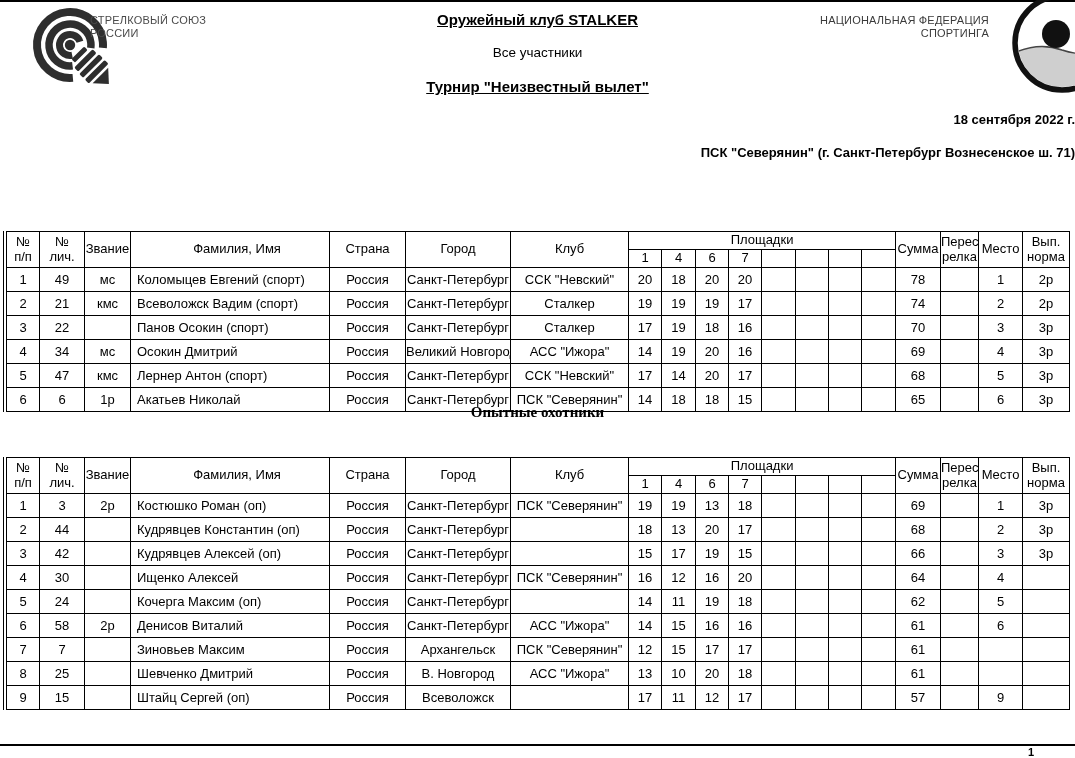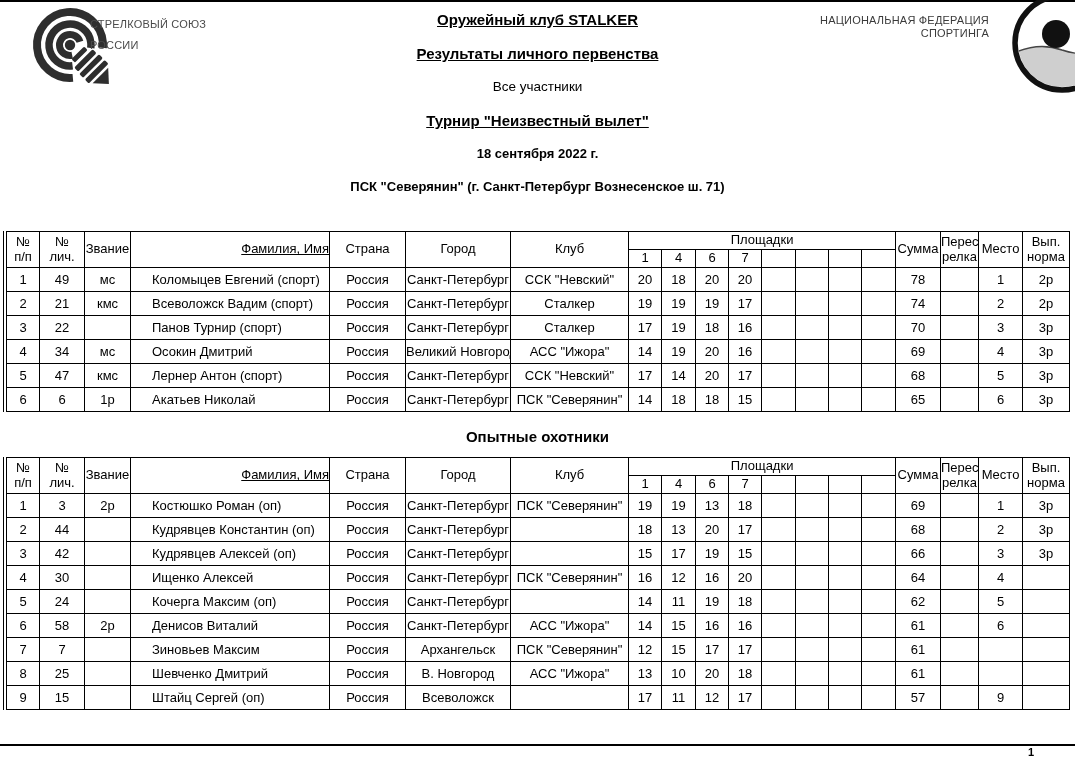--- a/index.html
+++ b/index.html
@@ -8,49 +8,49 @@
     position:relative; width:1075px; height:758px; background:#fff;
     font-family:"Liberation Sans", sans-serif; color:#000; overflow:hidden;
   }
   .hline { position:absolute; left:0; width:100%; background:#000; }
   #top-line { top:0; height:2px; }
   #footer-line { top:744px; height:2px; }
   #page-number { position:absolute; left:1028px; top:746px; font-size:11px; font-weight:bold; }
 
   
   #left-logo { position:absolute; left:26px; top:5px; }
-  #left-org-name { position:absolute; left:90px; top:14px; font-size:11px; line-height:21px;
+  #left-org-name { position:absolute; left:90px; top:14px; font-size:11px; line-height:13px;
                    color:#4a4a4a; white-space:pre-line; letter-spacing:.2px; }
   #right-org-name { position:absolute; right:86px; top:14px; font-size:11px; line-height:12.5px;
                     color:#3a3a3a; white-space:pre-line; text-align:right; letter-spacing:.2px; }
   #right-logo { position:absolute; left:1006px; top:-10px; }
 
   
   #titles { position:absolute; top:11px; left:0; width:100%; text-align:center; }
   .t-big   { font-size:15px; font-weight:bold; margin-bottom:17px;text-decoration:underline; }
   .t-small { font-size:13.5px; font-weight:normal; margin-bottom:18px; }
-  .t-smb   { font-size:13px; font-weight:bold; margin-bottom:18px; }
+  .t-smb   { font-size:13px; font-weight:bold; margin-bottom:18px;text-align:right; }
 
   .section-title { position:absolute; left:0; width:100%; text-align:center;
                    font-size:15px; font-weight:bold; }
   #section1-title { top:203px; }
-  #section2-title { top:428px; }
+  #section2-title { top:404px;font-family:Liberation Serif, serif; }
 
   .tbl-wrap { position:absolute; left:3px; border-left:1.5px solid #000; padding-left:2px; }
   #table1-wrap { top:231px; }
   #table2-wrap { top:457px; }
 
   table { border-collapse:collapse; table-layout:fixed; width:1063px; }
   th, td { border:1px solid #000; font-size:13px; text-align:center; vertical-align:middle;
            overflow:hidden; white-space:nowrap; padding:0; }
   th { font-weight:normal; white-space:pre-line; line-height:1.12; height:18px; }
   th.group { height:18px; }
   td { height:24px; }
-  td.cell-name { text-align:left; padding-left:21px; }
-  th.h-name { text-align:right; padding-left:14px;text-decoration:underline; }
+  td.cell-name { text-align:left; padding-left:6px; }
+  th.h-name { text-align:center; padding-left:14px; }
 </style>
 </head>
 <body>
 
 <div id="page">
 
   <div id="top-line" class="hline"></div>
 
   <div id="left-logo">
     <svg width="92" height="96" viewBox="0 0 92 96">
@@ -85,21 +85,20 @@
         <path d="M10 62 Q 34 52 56 60 Q 80 68 104 60 L 104 100 L 10 100 Z" fill="#cfcfcf"></path>
         <path d="M10 62 Q 34 52 56 60 Q 80 68 104 60" fill="none" stroke="#444" stroke-width="1.4"></path>
         <circle cx="50" cy="44" r="14" fill="#111"></circle>
       </g>
       <circle cx="56" cy="53" r="47" fill="none" stroke="#111" stroke-width="5.5"></circle>
     </svg>
   </div>
 
   <div id="titles">
     <div class="t-big">Оружейный клуб STALKER</div>
-    <div class="t-big">Результаты личного первенства</div>
     <div class="t-small">Все участники</div>
     <div class="t-big">Турнир "Неизвестный вылет"</div>
     <div class="t-smb">18 сентября 2022 г.</div>
     <div class="t-smb">ПСК "Северянин" (г. Санкт-Петербург Вознесенское ш. 71)</div>
   </div>
 
   <div id="table1-wrap" class="tbl-wrap">
     <table>
       <colgroup>
         <col style="width:33px">
@@ -192,21 +191,21 @@
             <td></td>
             <td>74</td>
             <td></td>
             <td>2</td>
             <td>2р</td>
           </tr>
           <tr>
             <td>3</td>
             <td>22</td>
             <td></td>
-            <td class="cell-name">Панов Турнир (спорт)</td>
+            <td class="cell-name">Панов Осокин (спорт)</td>
             <td>Россия</td>
             <td>Санкт-Петербург</td>
             <td>Сталкер</td>
             <td>17</td>
             <td>19</td>
             <td>18</td>
             <td>16</td>
             <td></td>
             <td></td>
             <td></td>

